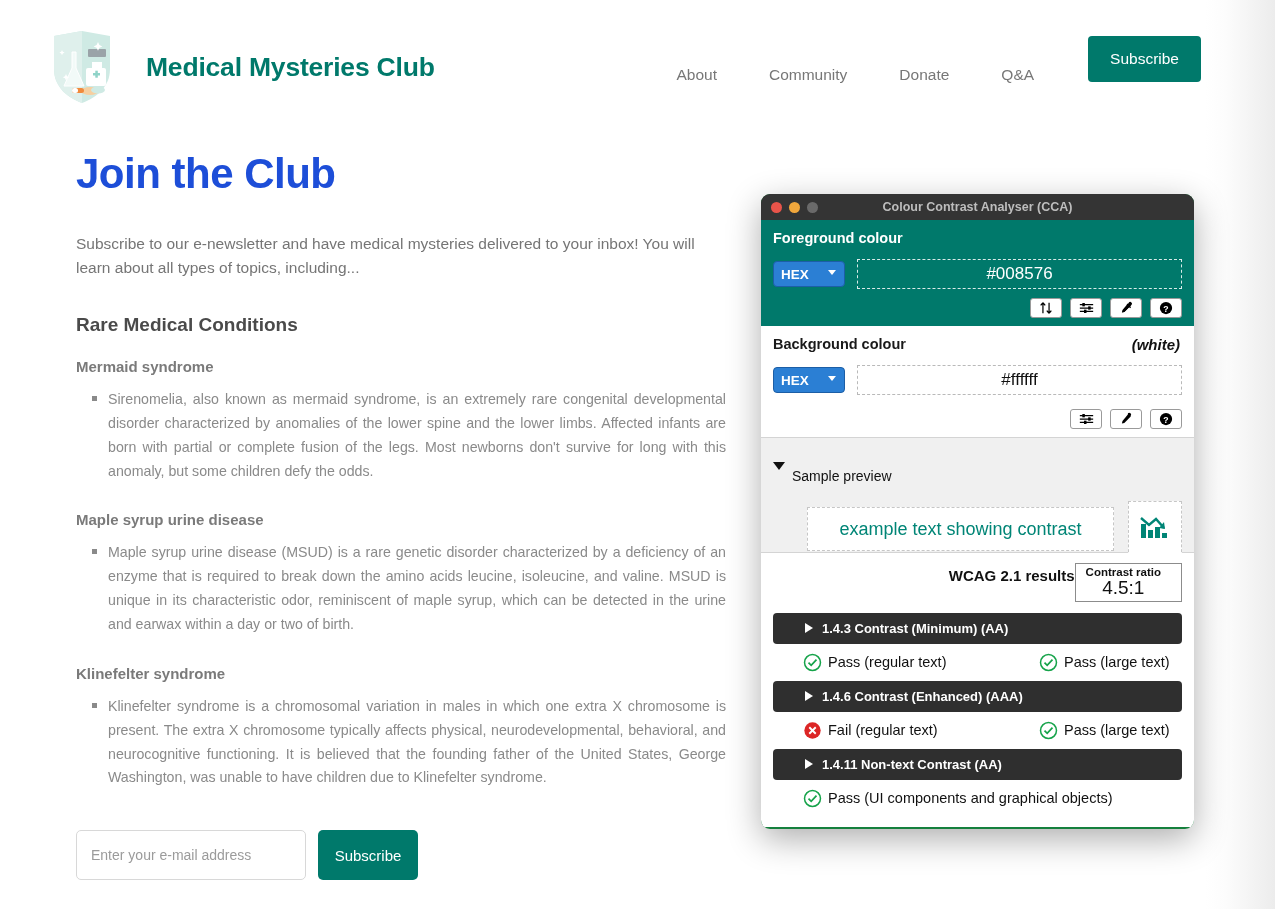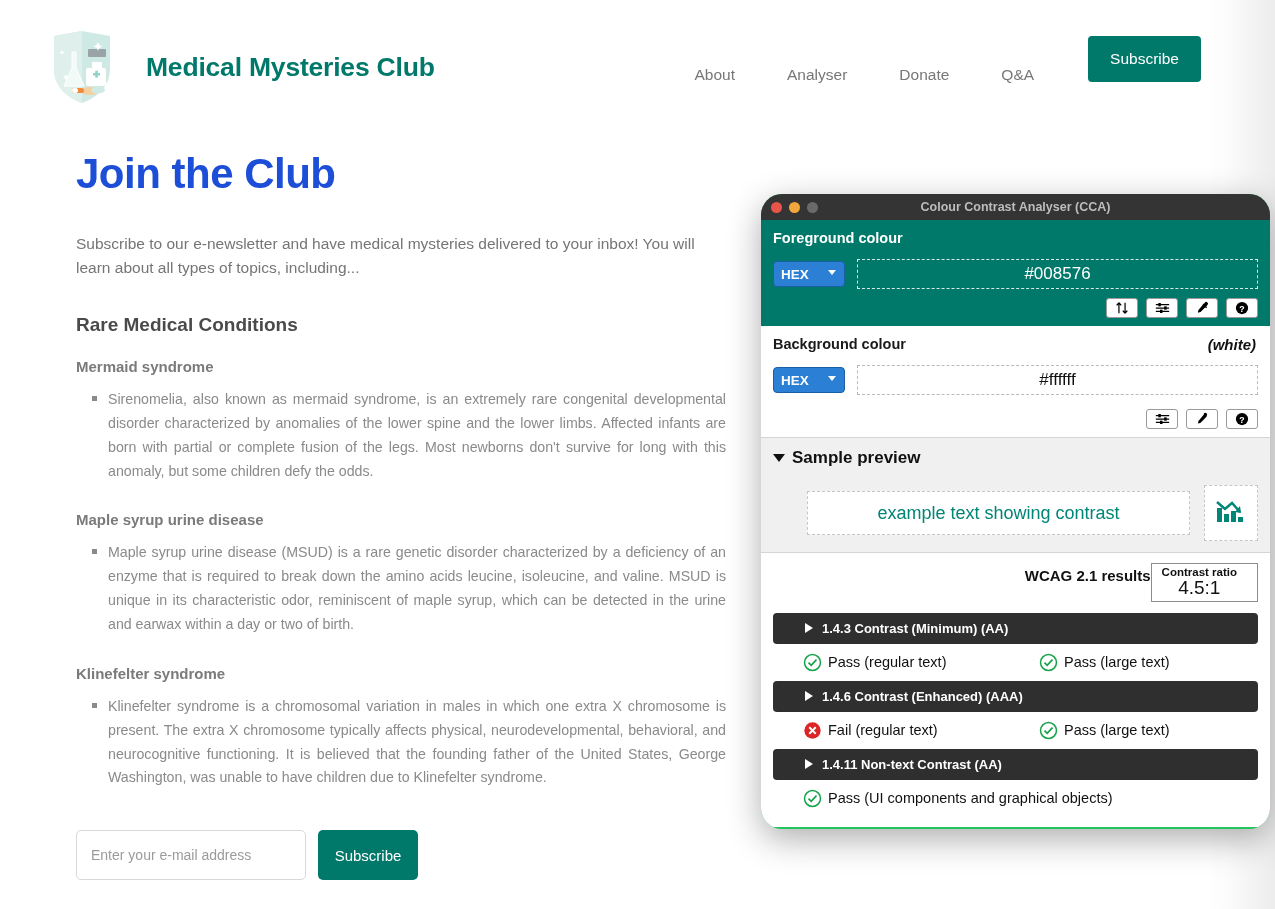--- a/index.html
+++ b/index.html
@@ -85,23 +85,23 @@
   #email-input::placeholder { color:#9b9b9b; }
   #form-subscribe-btn {
     margin-left:12px; width:100px; height:50px;
     background:#00796b; color:#fff; border:none; border-radius:5px;
     font-size:15px; cursor:pointer;
     font-family:"Liberation Sans", sans-serif;
   }
 
   
   #cca-window {
-    position:absolute; left:761px; top:194px; width:509px; height:635px;
-    border-radius:21px; overflow:hidden;
-    background:#22c55e;
+    position:absolute; left:761px; top:194px; width:433px; height:635px;
+    border-radius:9px; overflow:hidden;
+    background:#15803d;
     box-shadow:0 10px 34px rgba(0,0,0,0.32);
     font-family:"Liberation Sans", sans-serif;
   }
   #cca-titlebar {
     height:26px; background:#343434;
     display:flex; align-items:center; position:relative;
   }
   #traffic-lights { display:flex; gap:7px; margin-left:10px; }
   .tl { width:11px; height:11px; border-radius:50%; }
   #tl-close { background:#e8544a; }
@@ -157,21 +157,21 @@
   }
 
   #preview-section {
     background:#f0f0f0; height:115px; padding:10px 12px;
     border-bottom:1px solid #d4d4d4; position:relative;
   }
   #preview-header { display:flex; align-items:center; gap:7px; }
   #preview-caret { width:0;height:0;
     border-left:6px solid transparent; border-right:6px solid transparent;
     border-top:8px solid #111; }
-  #preview-title { font-size:17px; font-weight:bold; color:#111; }
+  #preview-title { font-size:14px; font-weight:normal; color:#111;margin-top:20px; }
   #preview-body { display:flex; align-items:center; gap:14px; margin-top:17px; padding-left:34px;}
   #sample-text-box {
     flex:1; height:44px; background:#ffffff; border:1px dashed #c6c6c6;
     display:flex; align-items:center; justify-content:center;
     font-size:18px; color:#008576;
   }
   #sample-graphic-box {
     width:54px; height:56px; background:#ffffff; border:1px dashed #c6c6c6;
     display:flex; align-items:center; justify-content:center;
   }
@@ -229,21 +229,21 @@
           <polygon points="58,56 58.8,57.8 60.6,58.6 58.8,59.4 58,61.2 57.2,59.4 55.4,58.6 57.2,57.8"></polygon>
           <polygon points="16,26 16.8,27.8 18.6,28.6 16.8,29.4 16,31.2 15.2,29.4 13.4,28.6 15.2,27.8"></polygon>
         </g>
       </svg>
     </span>
     <span id="brand-title">Medical Mysteries Club</span>
   </div>
 
   <nav id="main-nav">
     <a class="nav-link" href="#">About</a>
-    <a class="nav-link" href="#">Analyser</a>
+    <a class="nav-link" href="#">Community</a>
     <a class="nav-link" href="#">Donate</a>
     <a class="nav-link" href="#">Q&amp;A</a>
     <button id="nav-subscribe">Subscribe</button>
   </nav>
 </div>
 
 <div id="content">
   <h1 id="page-title">Join the Club</h1>
   <p id="intro">Subscribe to our e-newsletter and have medical mysteries delivered to your inbox! You will learn about all types of topics, including...</p>
   <h2 class="section-title">Rare Medical Conditions</h2>

